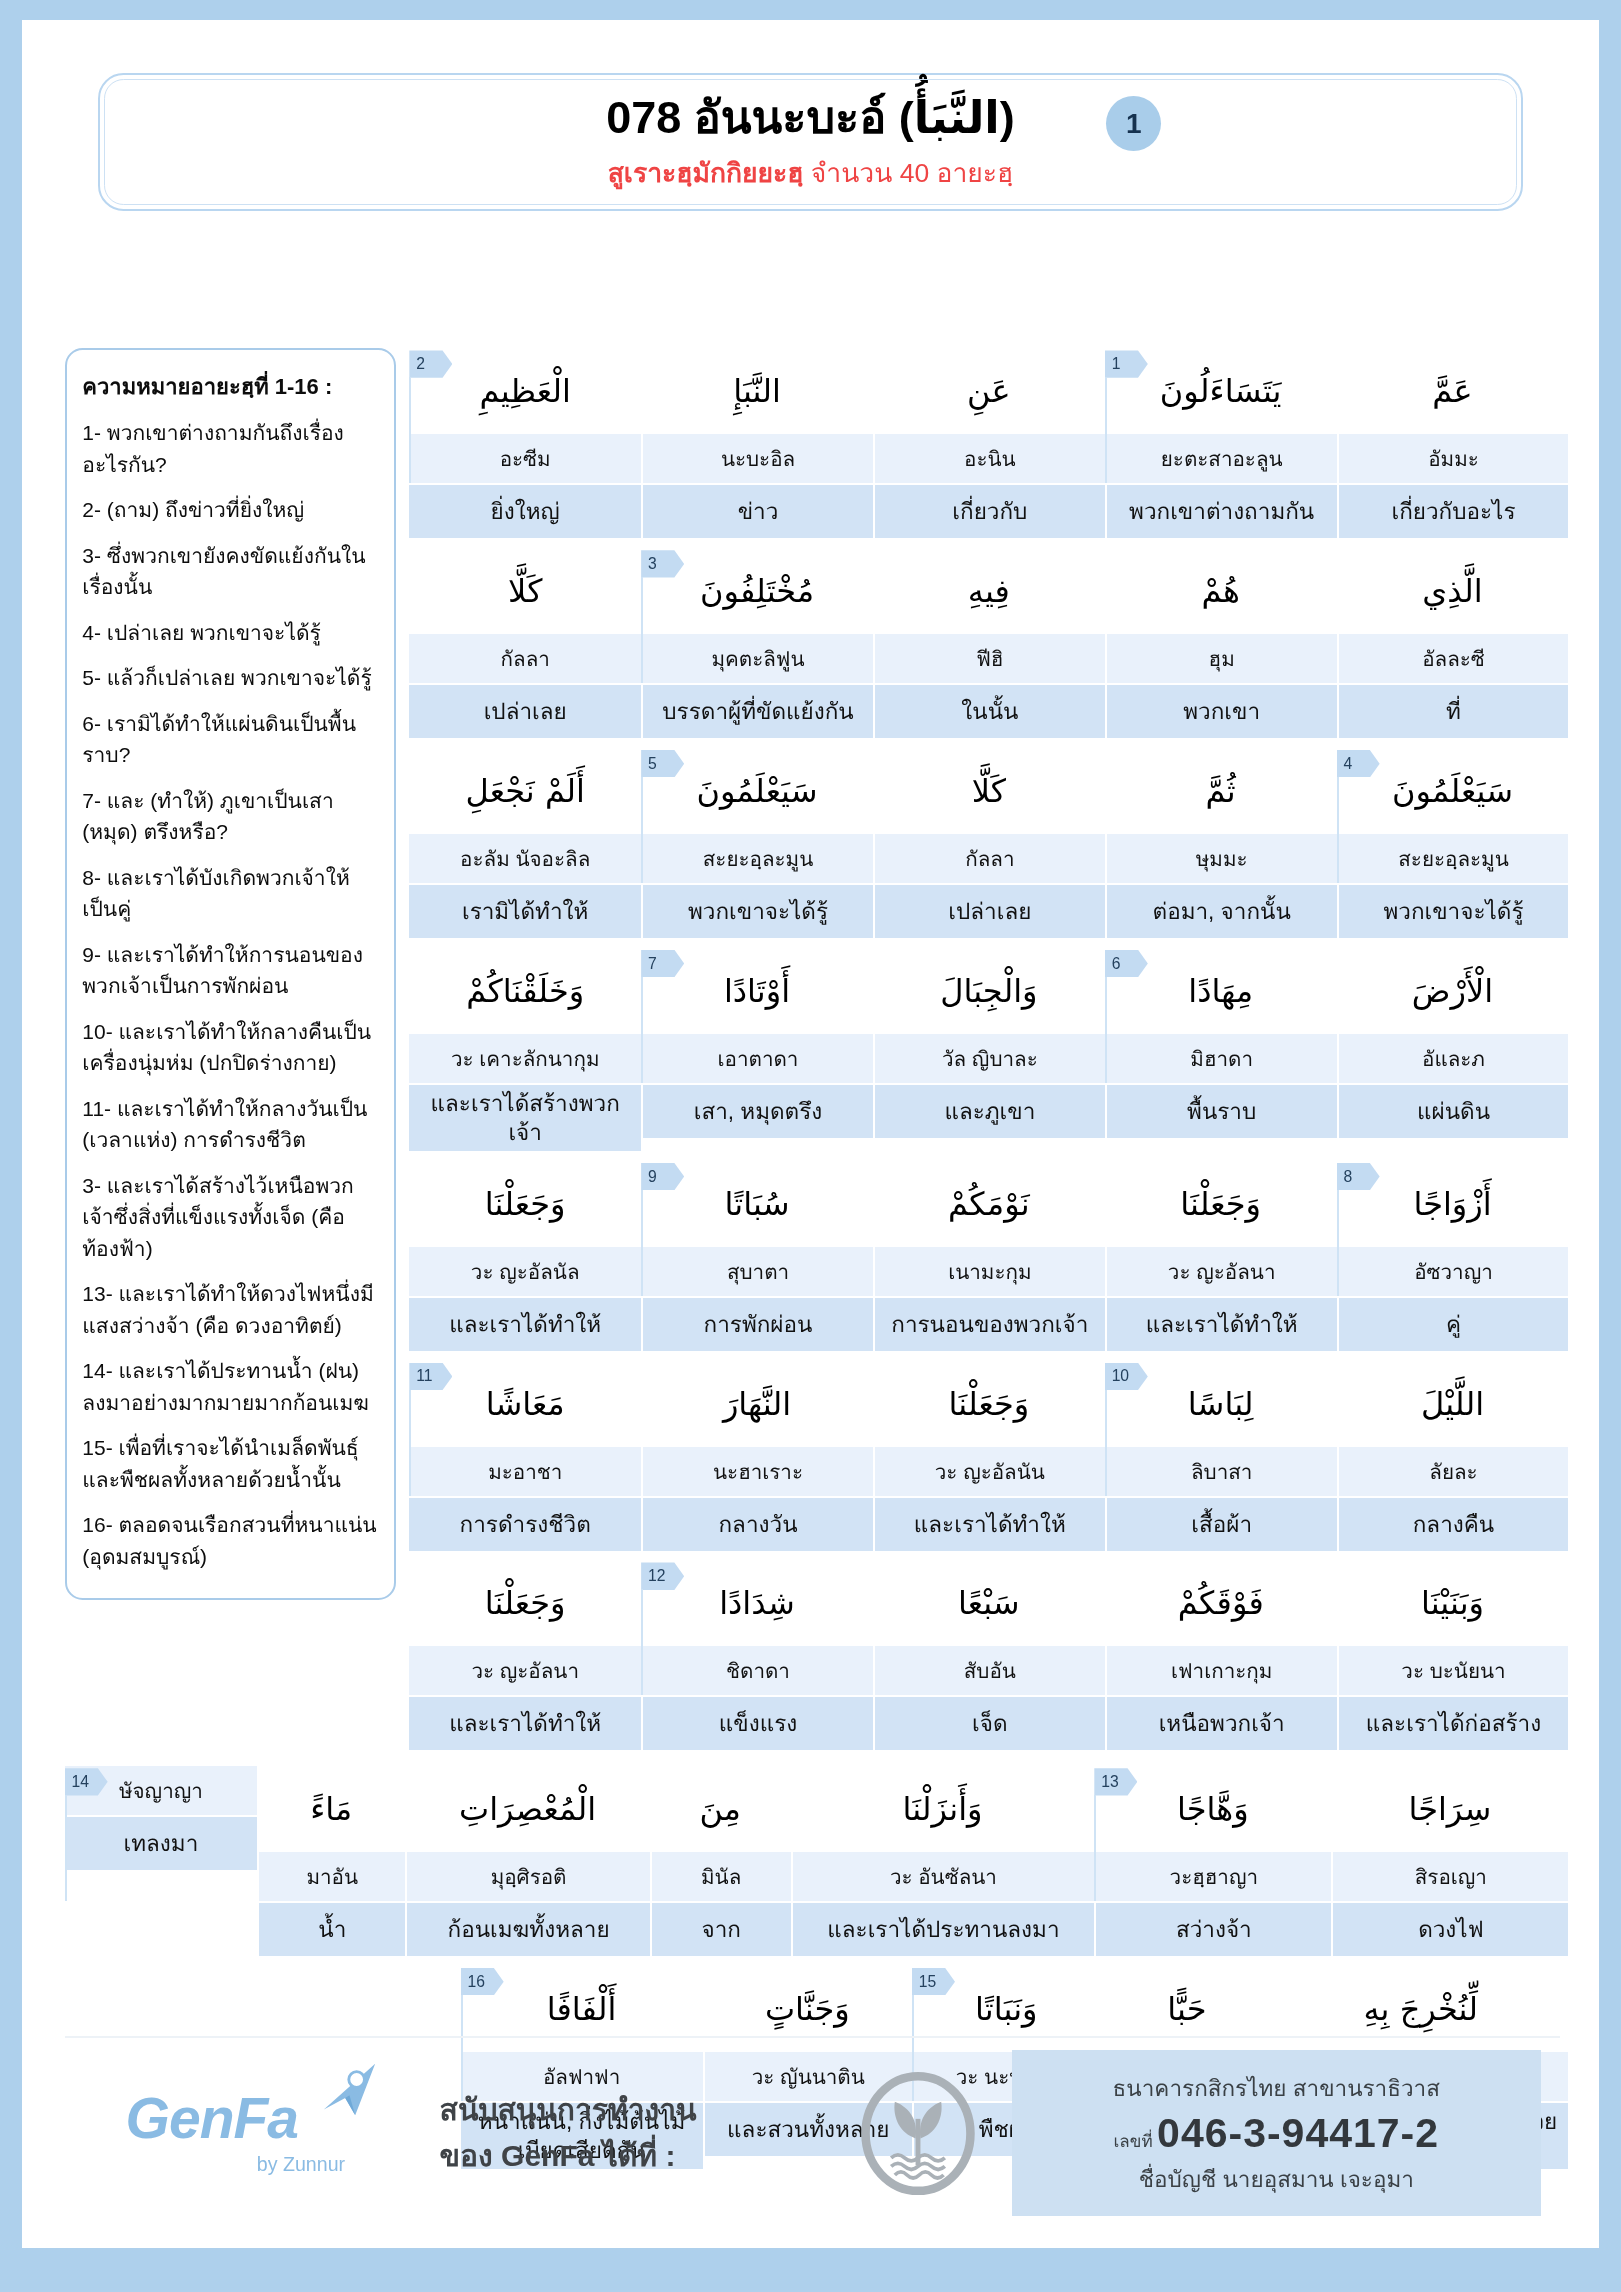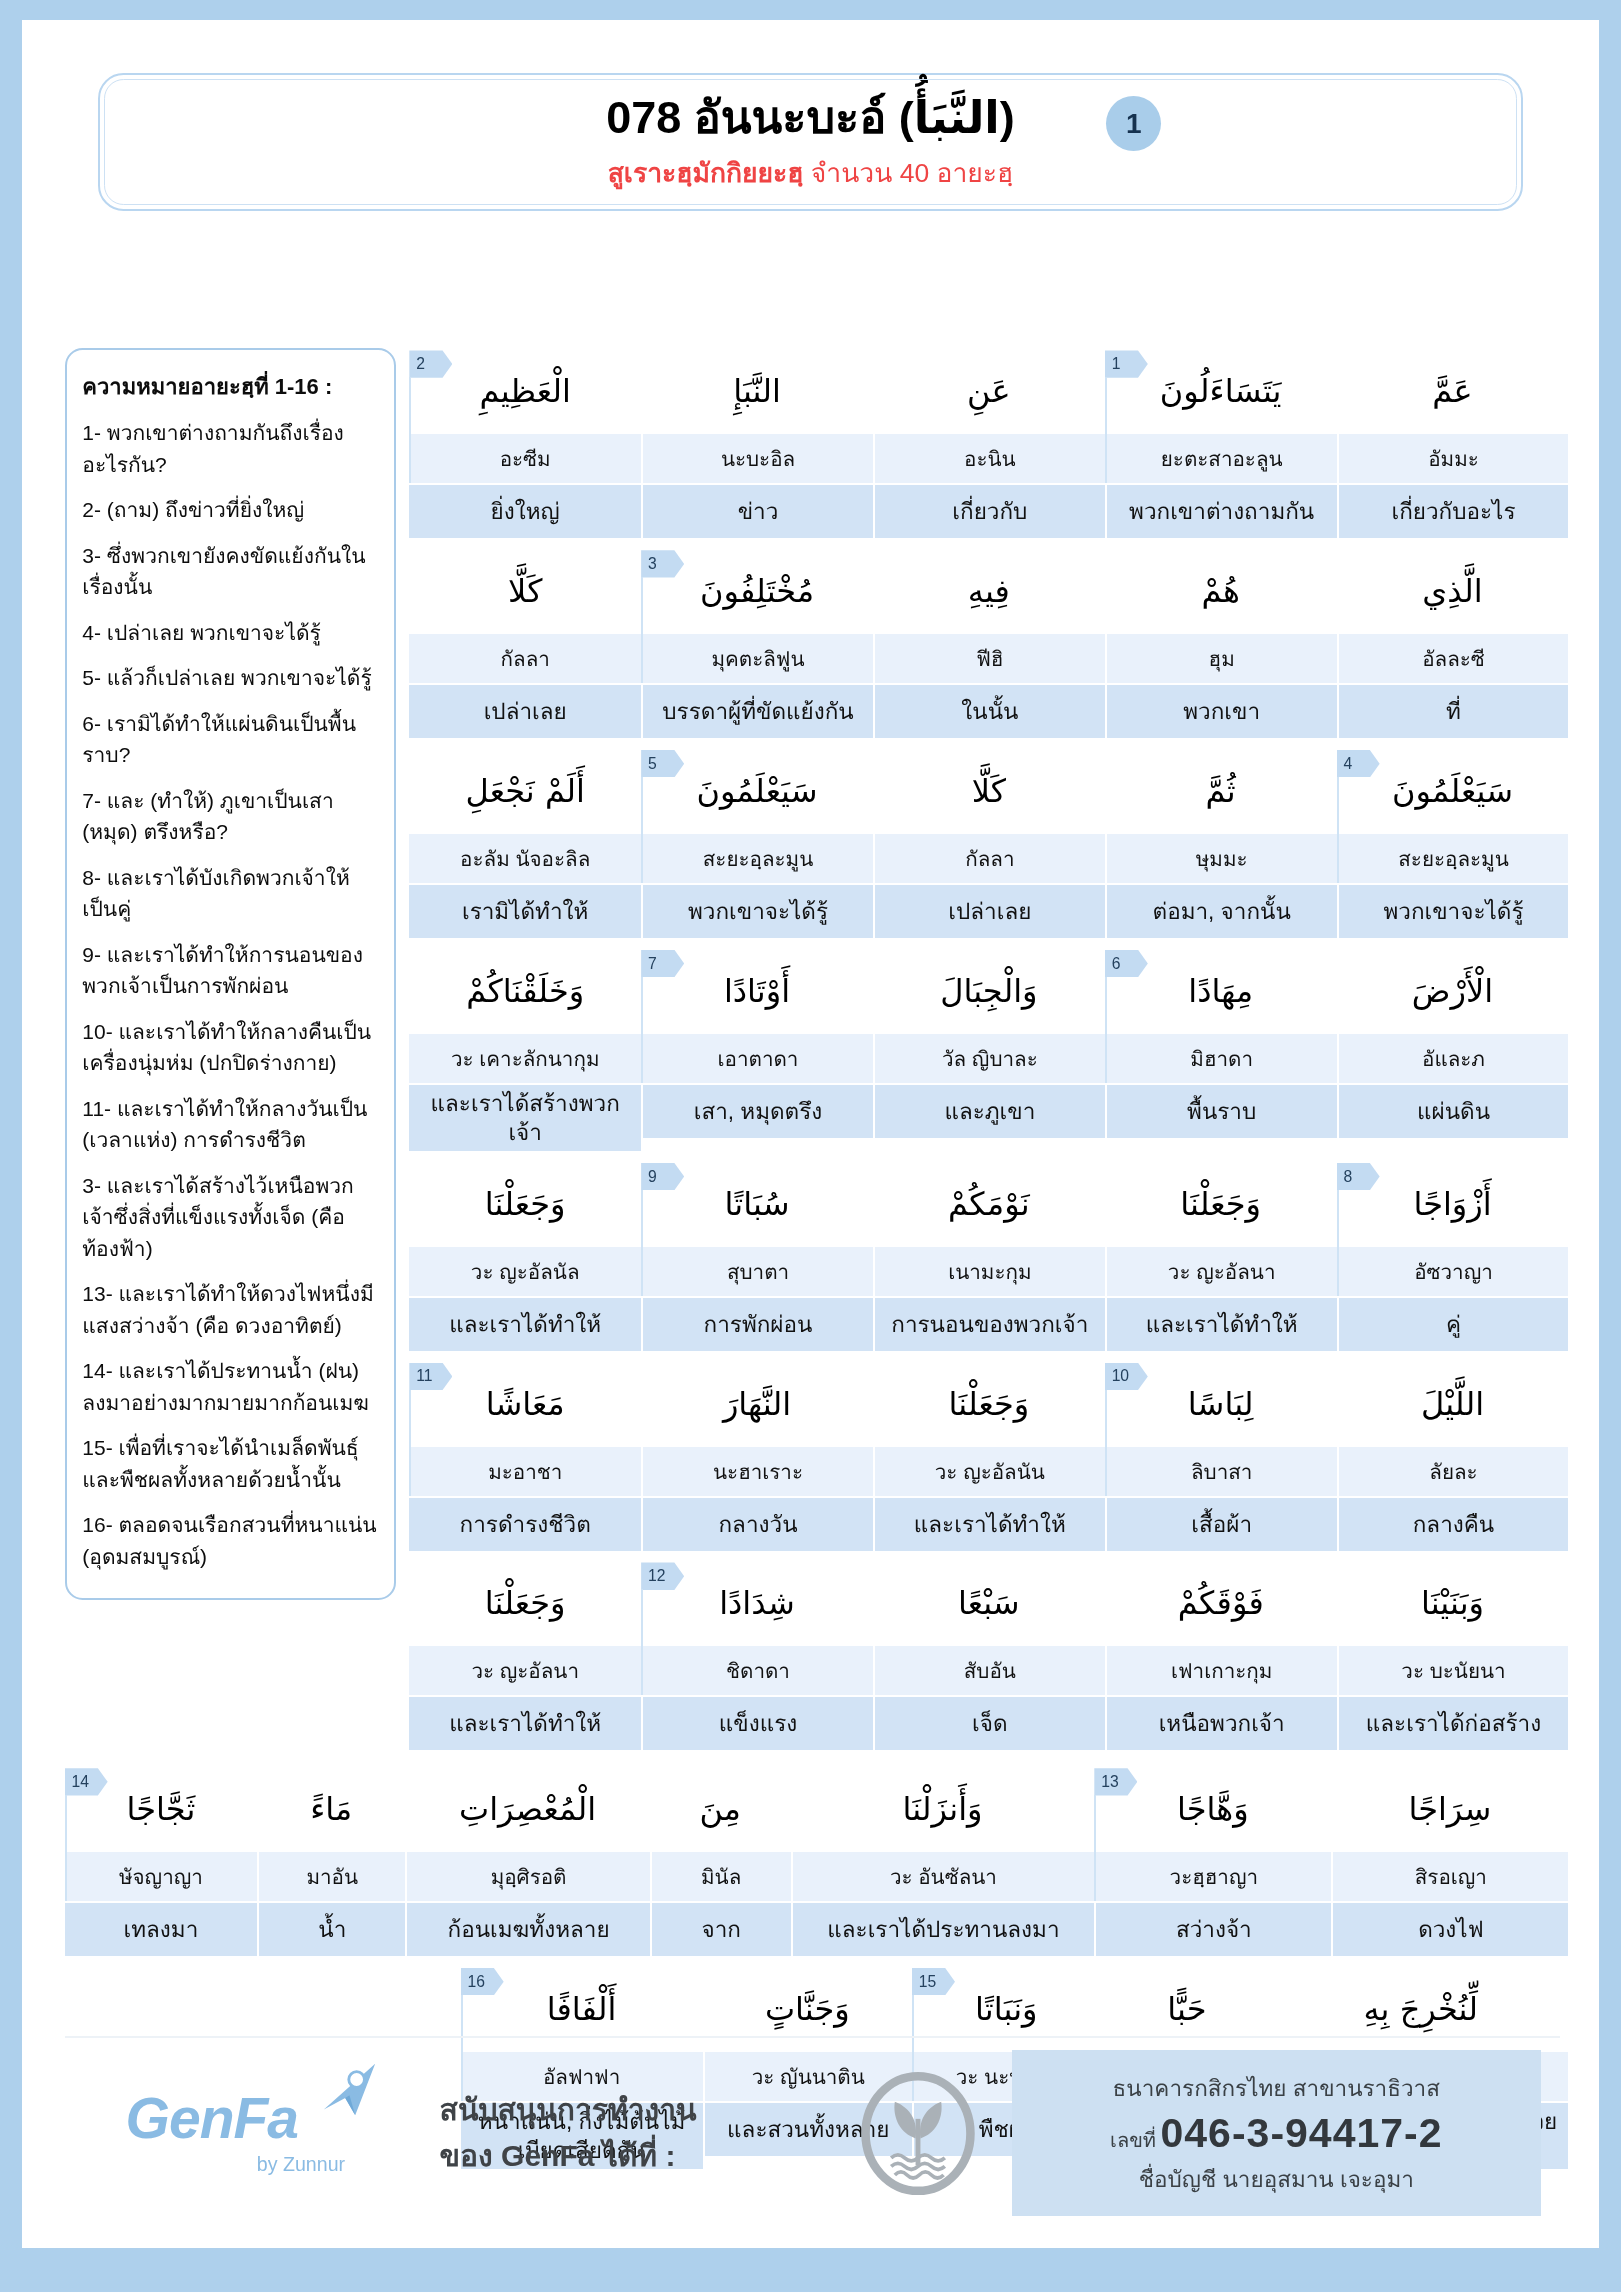--- a/index.html
+++ b/index.html
@@ -83,21 +83,21 @@
   .genfa-sub{font-size:19.6px;color:#8abbe3;text-align:right;margin-top:5.9px;padding-right:25.5px;}
   .plane{position:absolute;right:-7.8px;top:-29px;width:57px;height:57px;}
   .support{margin-left:69px;font-size:30px;font-weight:bold;color:#3f4347;line-height:1.55;flex:none;}
   .bank-logo{margin-left:auto;width:122px;height:127px;flex:none;}
   .bank-box{
     margin-left:33px;width:529px;flex:none;background:#cde0f2;
     text-align:center;color:#3a4045;padding:19.6px 7.8px;box-sizing:border-box;
   }
   .bank-line1{font-size:22.5px;}
   .bank-line2{margin-top:3.9px;}
-  .bank-prefix{font-size:20px;}
+  .bank-prefix{font-size:17px;}
   .bank-number{font-size:41px;font-weight:bold;color:#33383d;letter-spacing:1px;}
   .bank-line3{font-size:22.5px;margin-top:3.9px;}
 </style>
 </head>
 <body>
 
 <div class="page">
 
   <div class="header">
     <div class="deco-frame">
@@ -344,21 +344,20 @@
           </div>
         </div>
       </div>
   </div>
 
   <div id="full-row">
       <div class="word-row">
         <div class="cell">
           <span class="badge">14</span>
           <span class="vline"></span>
-          <div class="ar">ثَجَّاجًا</div>
           <div class="tr">ษัจญาญา</div>
           <div class="th">เทลงมา</div>
         </div>
         <div class="cell">
           <div class="ar">مَاءً</div>
           <div class="tr">มาอัน</div>
           <div class="th">น้ำ</div>
         </div>
         <div class="cell">
           <div class="ar">الْمُعْصِرَاتِ</div>

